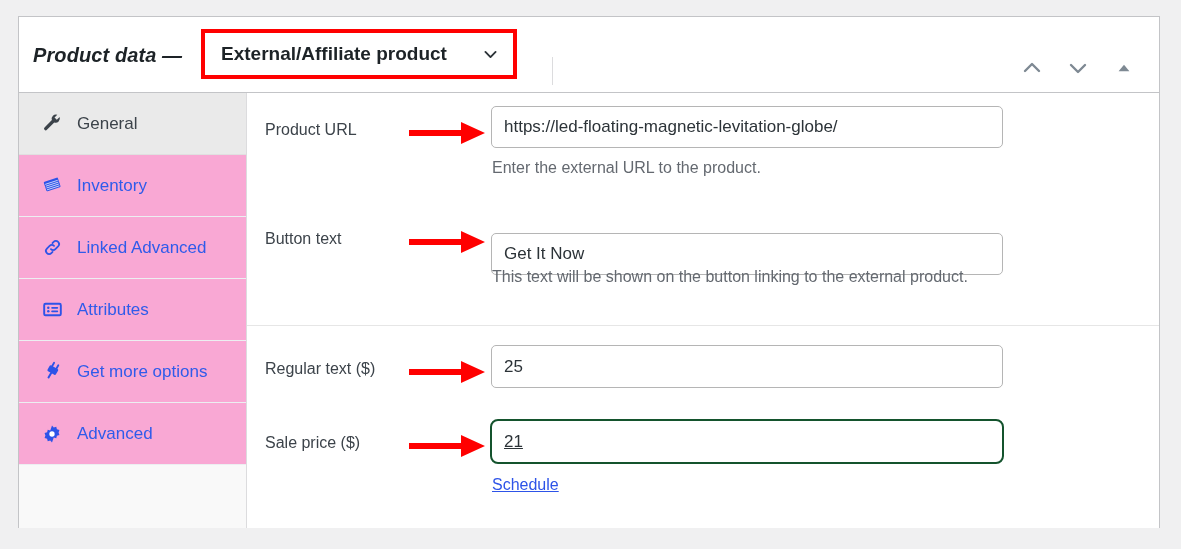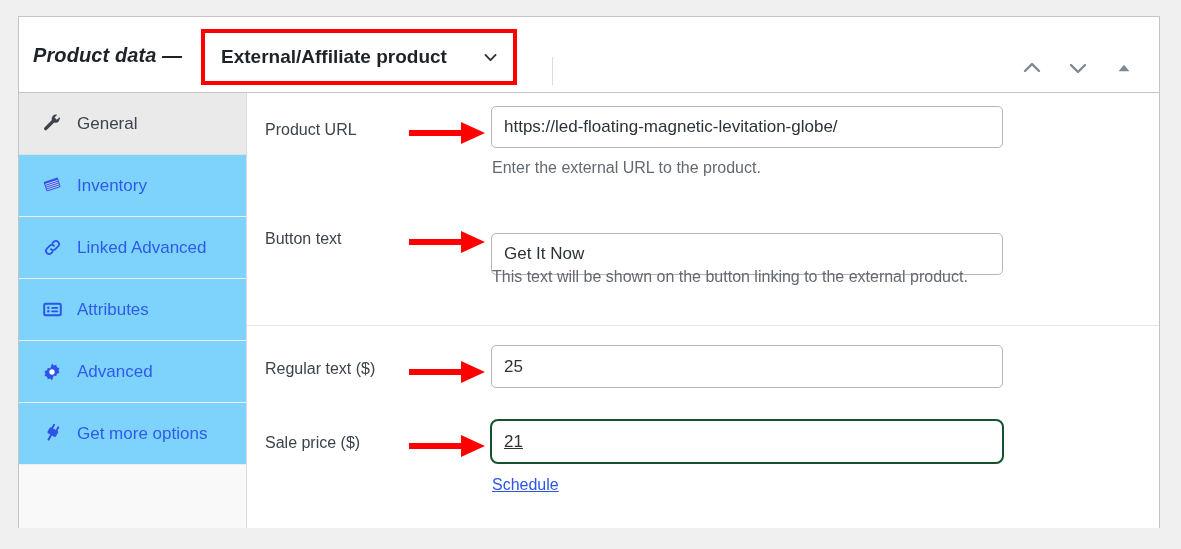--- a/index.html
+++ b/index.html
@@ -45,21 +45,21 @@
     font-weight: 600;
     letter-spacing: .1px;
     white-space: nowrap;
     font-style: italic;
   }
   .type-select-wrap {
     position: absolute;
     left: 182px;
     top: 12px;
     width: 316px;
-    height: 56px;
+    height: 50px;
   }
   .annot-box {
     position: absolute;
     left: 0;
     top: 0;
     right: 0;
     bottom: 0;
     border: 4px solid #ff0000;
     box-sizing: border-box;
     pointer-events: none;
@@ -135,21 +135,21 @@
   }
   .tab {
     position: relative;
     height: 62px;
     display: flex;
     align-items: center;
     padding-left: 22px;
     box-sizing: border-box;
     border-bottom: 1px solid #eceff1;
     cursor: pointer;
-    background: #7dd3fc;
+    background: #f9a8d4;
   }
   .tab.active {
     background: #eaeaea;
     border-bottom-color: #e0e0e0;
   }
   .tab .tab-icon {
     width: 22px;
     height: 22px;
     flex: none;
     margin-right: 14px;
@@ -318,40 +318,40 @@
             <circle cx="7.2" cy="14" r="1.4" fill="#2d53e8"></circle>
             <rect x="10.5" y="9" width="8" height="2" rx="1" fill="#2d53e8"></rect>
             <rect x="10.5" y="13" width="8" height="2" rx="1" fill="#2d53e8"></rect>
           </svg>
         </span>
         <span class="tab-label">Attributes</span>
       </div>
 
       <div class="tab">
         <span class="tab-icon">
-          <svg viewBox="0 0 24 24" width="20" height="20" aria-hidden="true">
-            <path d="M12 1.8l2.1 2.3 3-.9.8 3 3 .9-1 3 1 3-3 .9-.8 3-3-.9L12 22.2l-2.1-2.3-3 .9-.8-3-3-.9 1-3-1-3 3-.9.8-3 3 .9z" fill="#2d53e8"></path>
-            <circle cx="12" cy="12" r="3.2" fill="#ffffff"></circle>
-          </svg>
-        </span>
-        <span class="tab-label">Advanced</span>
-      </div>
-
-      <div class="tab">
-        <span class="tab-icon">
           <svg viewBox="0 0 24 24" width="21" height="21" aria-hidden="true">
             <g transform="rotate(30 12 12)">
               <path d="M8.6 2.5v4.2M14.2 2.5v4.2" stroke="#2d53e8" stroke-width="2.1" stroke-linecap="round"></path>
               <rect x="6" y="6.6" width="11" height="7.6" rx="1.4" fill="#2d53e8"></rect>
               <path d="M11.5 14.2v6" stroke="#2d53e8" stroke-width="2.3" stroke-linecap="round"></path>
             </g>
           </svg>
         </span>
         <span class="tab-label">Get more options</span>
       </div>
+
+      <div class="tab">
+        <span class="tab-icon">
+          <svg viewBox="0 0 24 24" width="20" height="20" aria-hidden="true">
+            <path d="M12 1.8l2.1 2.3 3-.9.8 3 3 .9-1 3 1 3-3 .9-.8 3-3-.9L12 22.2l-2.1-2.3-3 .9-.8-3-3-.9 1-3-1-3 3-.9.8-3 3 .9z" fill="#2d53e8"></path>
+            <circle cx="12" cy="12" r="3.2" fill="#ffffff"></circle>
+          </svg>
+        </span>
+        <span class="tab-label">Advanced</span>
+      </div>
     </div>
 
     <div class="fields">
 
       <div class="field-group" style="height:232px;">
 
         <div class="f-label" style="left:18px; top:28px;">Product URL</div>
 
         <svg class="arrow" style="left:162px; top:27px;" viewBox="0 0 76 26" aria-hidden="true">
           <path d="M0 10 H52 V2 L76 13 L52 24 V16 H0 Z" fill="#ff0000"></path>

